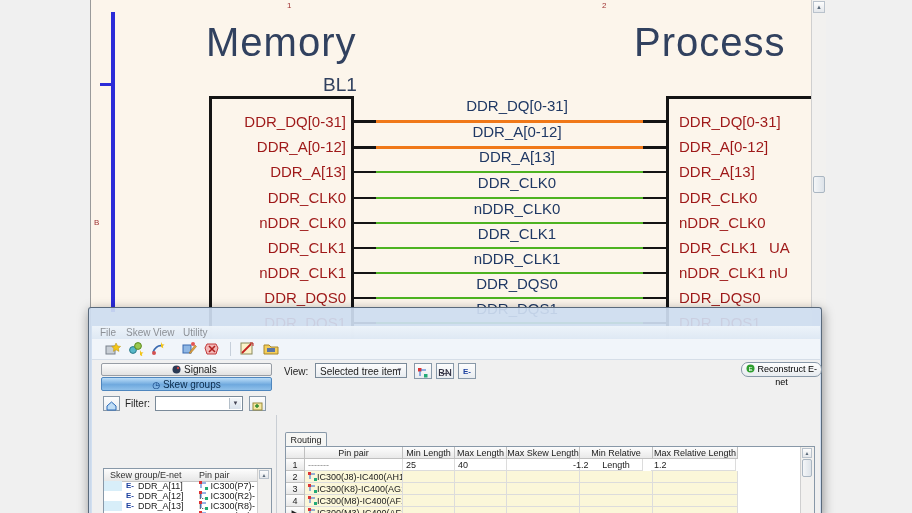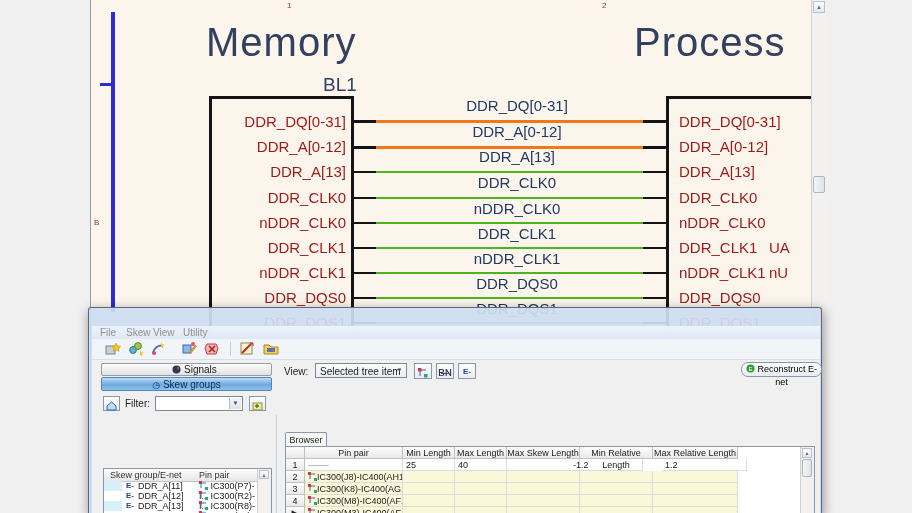--- a/index.html
+++ b/index.html
@@ -332,39 +332,39 @@
       <span class="iconbtn" style="left:344px;top:3px;width:18px;height:16px;font-size:13px;line-height:15px;color:#334;"><span>ʙ̶ɴ</span></span>
       <span class="iconbtn" style="left:366px;top:3px;width:18px;height:16px;font-size:8px;font-weight:bold;line-height:15px;color:#1B3F9E;"><span>E-</span></span>
 
       <span class="iconbtn" style="left:649px;top:2px;width:81px;height:15px;border-radius:7px;font-size:9px;line-height:13px;">
         <svg width="9" height="9" style="vertical-align:-1px;">
             <circle cx="4.5" cy="4.5" r="4" fill="#2E9E2E"></circle>
             <text x="4.5" y="7" font-size="6" fill="#fff" text-anchor="middle" font-family="Liberation Sans,sans-serif">E</text>
           </svg>
         <span>Reconstruct E-net</span></span>
 
-      <div class="tab"><span>Browser</span></div>
+      <div class="tab"><span>Routing</span></div>
 
       <div class="tblwrap">
 
         <div class="th" style="left:0;width:19px;"></div>
         <div class="th" style="left:19px;width:98px;">Pin pair</div>
         <div class="th" style="left:117px;width:52px;">Min Length</div>
         <div class="th" style="left:169px;width:52px;">Max Length</div>
         <div class="th" style="left:221px;width:73px;">Max Skew Length</div>
         <div class="th" style="left:294px;width:73px;">Min Relative Length</div>
         <div class="th" style="left:367px;width:85px;">Max Relative Length</div>
 
         <div class="rowh" style="top:12px;">1</div>
         <div class="cell" style="left:19px;top:12px;width:98px;color:#888;">-------</div>
         <div class="cell" style="left:117px;top:12px;width:52px;">25</div>
         <div class="cell" style="left:169px;top:12px;width:52px;">40</div>
         <div class="cell" style="left:221px;top:12px;width:73px;"></div>
         <div class="cell" style="left:284px;top:12px;width:73px;">-1.2</div>
-        <div class="cell" style="left:376px;top:12px;width:85px;">1.2</div>
+        <div class="cell" style="left:365px;top:12px;width:85px;">1.2</div>
 
         <div class="rowh" style="top:24px;">2</div>
         <div class="cell cy" style="left:19px;top:24px;width:98px;"><svg class="ppic" width="9" height="9">
               <rect width="3" height="3" fill="#D33"></rect>
               <rect x="6" y="6" width="3" height="3" fill="#2A7"></rect>
               <path d="M3 2 h4 M2 3 v4" stroke="#36C"></path>
             </svg><span>IC300(J8)-IC400(AH15)</span></div>
         <div class="cell cy" style="left:117px;top:24px;width:52px;"></div>
         <div class="cell cy" style="left:169px;top:24px;width:52px;"></div>
         <div class="cell cy" style="left:221px;top:24px;width:73px;"></div>

